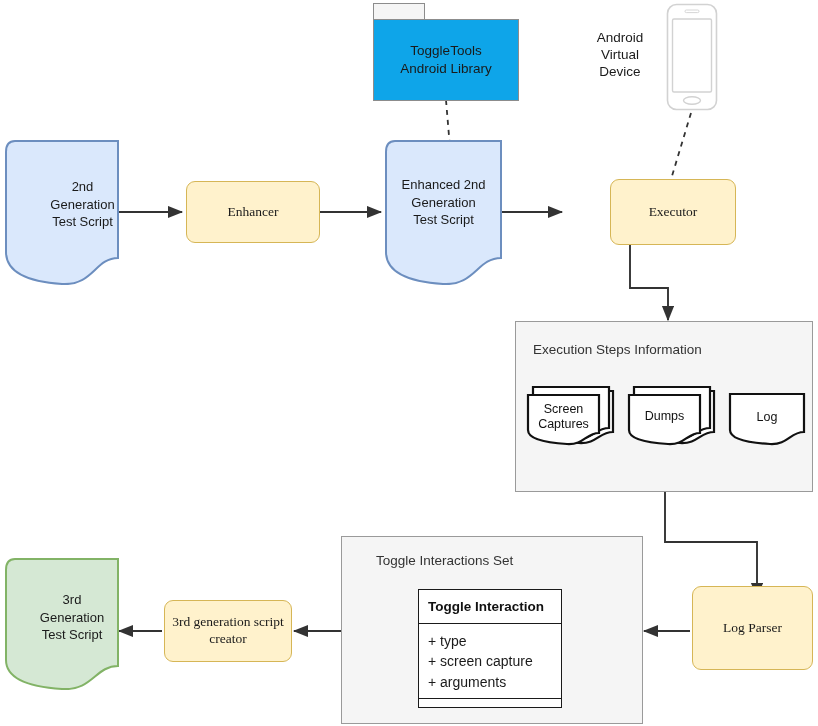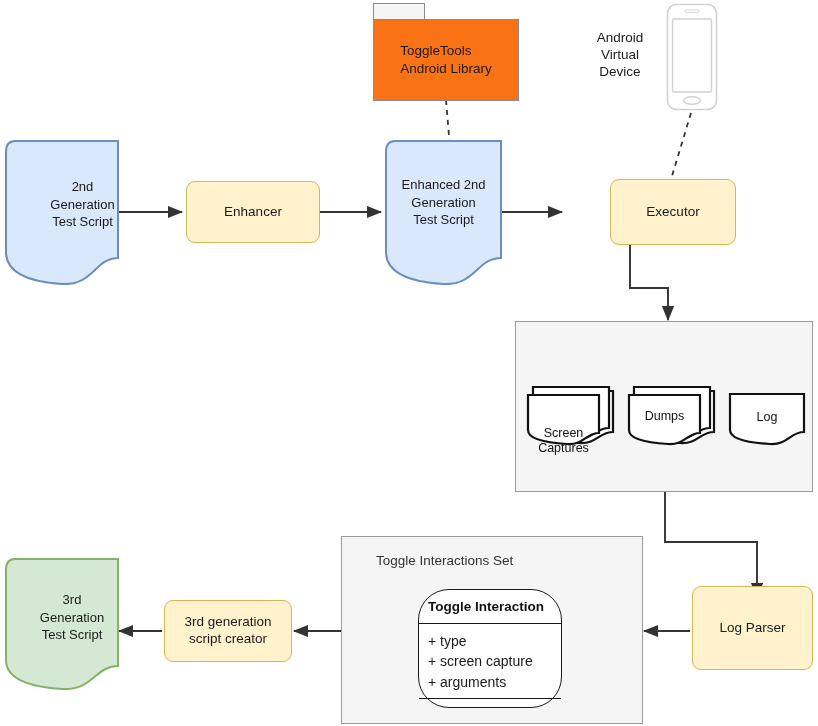--- a/index.html
+++ b/index.html
@@ -4,37 +4,37 @@
 <style>
   html,body{margin:0;padding:0;background:#ffffff;}
   body{font-family:"Liberation Sans",sans-serif;color:#000;}
   #stage{position:relative;width:818px;height:726px;background:#fff;overflow:hidden;}
 
   .node{position:absolute;box-sizing:border-box;display:flex;align-items:center;justify-content:center;text-align:center;}
   .lbl{position:absolute;white-space:pre-line;text-align:center;line-height:1.25;}
 
   
   .proc{border:1.6px solid #d6b656;background:#fff2cc;border-radius:9px;
-        font-size:13.5px;color:#1a1a1a;line-height:1.25;padding:18px 6px;}
+        font-size:13.5px;color:#1a1a1a;line-height:1.25;padding:18px 6px;font-family:Liberation Serif, serif;}
 
   
   .docshape{position:absolute;}
   .docshape svg{display:block;width:100%;height:100%;}
   .doctext{position:absolute;left:0;right:0;text-align:center;font-size:13px;
            color:#1a1a1a;line-height:1.35;white-space:pre-line;}
 
   
   .panel{position:absolute;box-sizing:border-box;background:#f5f5f5;border:1.4px solid #9a9a9a;}
   .panel-title{position:absolute;font-size:13.5px;color:#333;}
 
   
   .pkg{position:absolute;}
   .pkg-tab{position:absolute;box-sizing:border-box;background:#f5f5f5;border:1.3px solid #8c8c8c;border-bottom:none;}
-  .pkg-body{position:absolute;box-sizing:border-box;background:#f97316;border:1.3px solid #8c8c8c;
-            display:flex;align-items:center;justify-content:center;
+  .pkg-body{position:absolute;box-sizing:border-box;background:#0ea5e9;border:1.3px solid #8c8c8c;
+            display:flex;align-items:center;justify-content:center;text-align:center;
             font-size:13.5px;color:#1a1a1a;line-height:1.3;white-space:pre-line;}
 
   
   .uml{position:absolute;box-sizing:border-box;background:#ffffff;border:1.6px solid #1a1a1a;}
   .uml-head{box-sizing:border-box;border-bottom:1.6px solid #1a1a1a;height:34px;
             display:flex;align-items:center;padding-left:9px;font-size:13.5px;font-weight:bold;color:#111;}
   .uml-attrs{box-sizing:border-box;padding:7px 9px 4px 9px;font-size:14px;color:#1a1a1a;line-height:1.45;}
   .uml-ops{box-sizing:border-box;border-top:1.6px solid #1a1a1a;height:9px;}
 
   
@@ -116,28 +116,29 @@
       <path d="M10,1 H116 V118 C92,118 90,146 58,144 C27,142 1,134 1,112 V12 C1,5 4,1 10,1 Z" fill="#dae8fc" stroke="#6c8ebf" stroke-width="2"></path>
     </svg>
     <div class="doctext" style="top:36px;">Enhanced 2nd
 Generation
 Test Script</div>
   </div>
 
   <div class="node proc" style="left:566px;top:179px;width:126px;height:66px;margin-left:44px;">Executor</div>
 
   <div class="panel" style="left:515px;top:321px;width:298px;height:171px;"></div>
+  <div class="panel-title" style="left:533px;top:342px;">Execution Steps Information</div>
 
   <div class="stack" style="left:523px;top:382px;width:94px;height:66px;">
     <svg viewBox="0 0 94 66" preserveAspectRatio="none">
       <path d="M14,9 H90 V50 C76,50 74,62 56,61 C38,60 14,57 14,47 Z" fill="#ffffff" stroke="#111111" stroke-width="2.2"></path>
       <path d="M10,5 H86 V46 C72,46 70,58 52,57 C34,56 10,53 10,43 Z" fill="#ffffff" stroke="#111111" stroke-width="2.2"></path>
       <path d="M5,13 H76 V51 C63,51 61,63 44,62 C27,61 5,58 5,48 Z" fill="#ffffff" stroke="#111111" stroke-width="2.2"></path>
     </svg>
-    <div class="stacktext" style="left:5px;top:20px;width:71px;margin-top:24px;">Screen
+    <div class="stacktext" style="left:5px;top:20px;width:71px;">Screen
 Captures</div>
   </div>
 
   <div class="stack" style="left:727px;top:390px;width:80px;height:58px;">
     <svg viewBox="0 0 80 58" preserveAspectRatio="none">
       <path d="M3,4 H77 V42 C63,42 61,55 43,54 C25,53 3,50 3,40 Z" fill="#ffffff" stroke="#111111" stroke-width="2.2"></path>
     </svg>
     <div class="stacktext" style="left:3px;top:20px;width:74px;">Log</div>
   </div>
 
@@ -148,21 +149,21 @@
       <path d="M5,13 H76 V51 C63,51 61,63 44,62 C27,61 5,58 5,48 Z" fill="#ffffff" stroke="#111111" stroke-width="2.2"></path>
     </svg>
     <div class="stacktext" style="left:5px;top:27px;width:71px;">Dumps</div>
   </div>
 
   <div class="node proc" style="left:692px;top:586px;width:121px;height:84px;">Log Parser</div>
 
   <div class="panel" style="left:341px;top:536px;width:302px;height:188px;"></div>
   <div class="panel-title" style="left:376px;top:553px;">Toggle Interactions Set</div>
 
-  <div class="uml" style="left:418px;top:589px;width:144px;height:119px;border-radius:31px;">
+  <div class="uml" style="left:418px;top:589px;width:144px;height:119px;">
     <div class="uml-head">Toggle Interaction</div>
     <div class="uml-attrs">
       <div>+ type</div>
       <div>+ screen capture</div>
       <div>+ arguments</div>
     </div>
     <div class="uml-ops" style="position:absolute;left:0;bottom:0;width:100%;"></div>
   </div>
 
   <div class="node proc" style="left:164px;top:600px;width:128px;height:62px;">3rd generation

